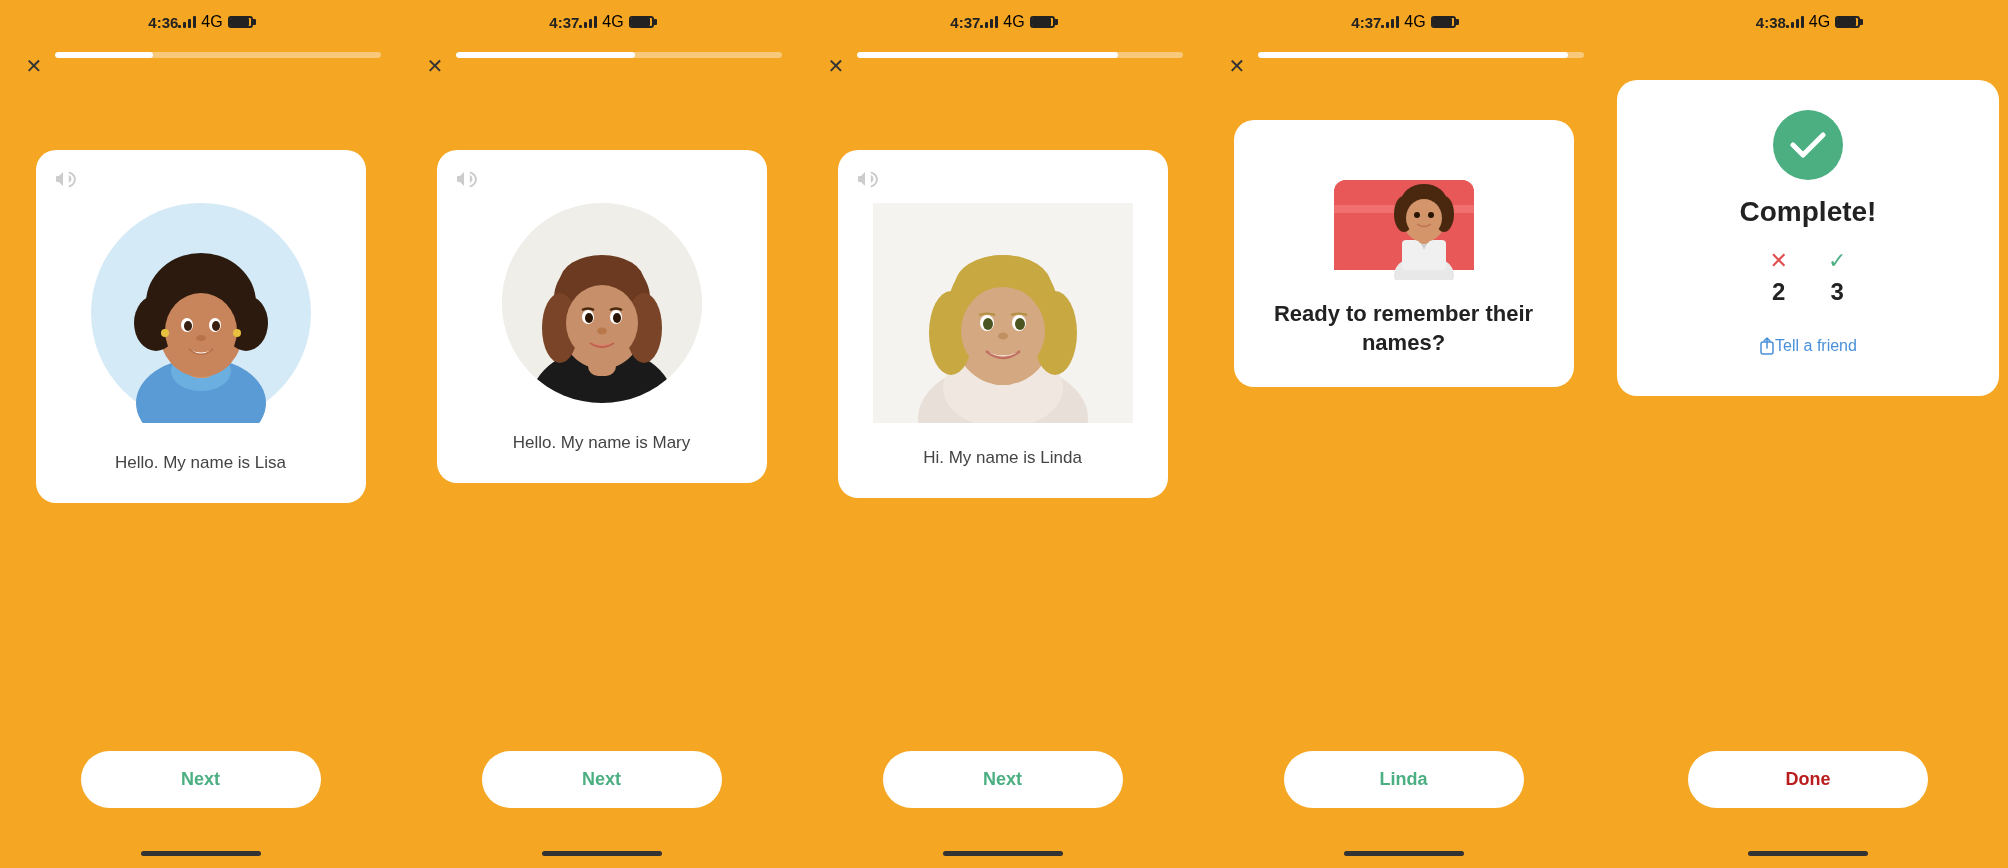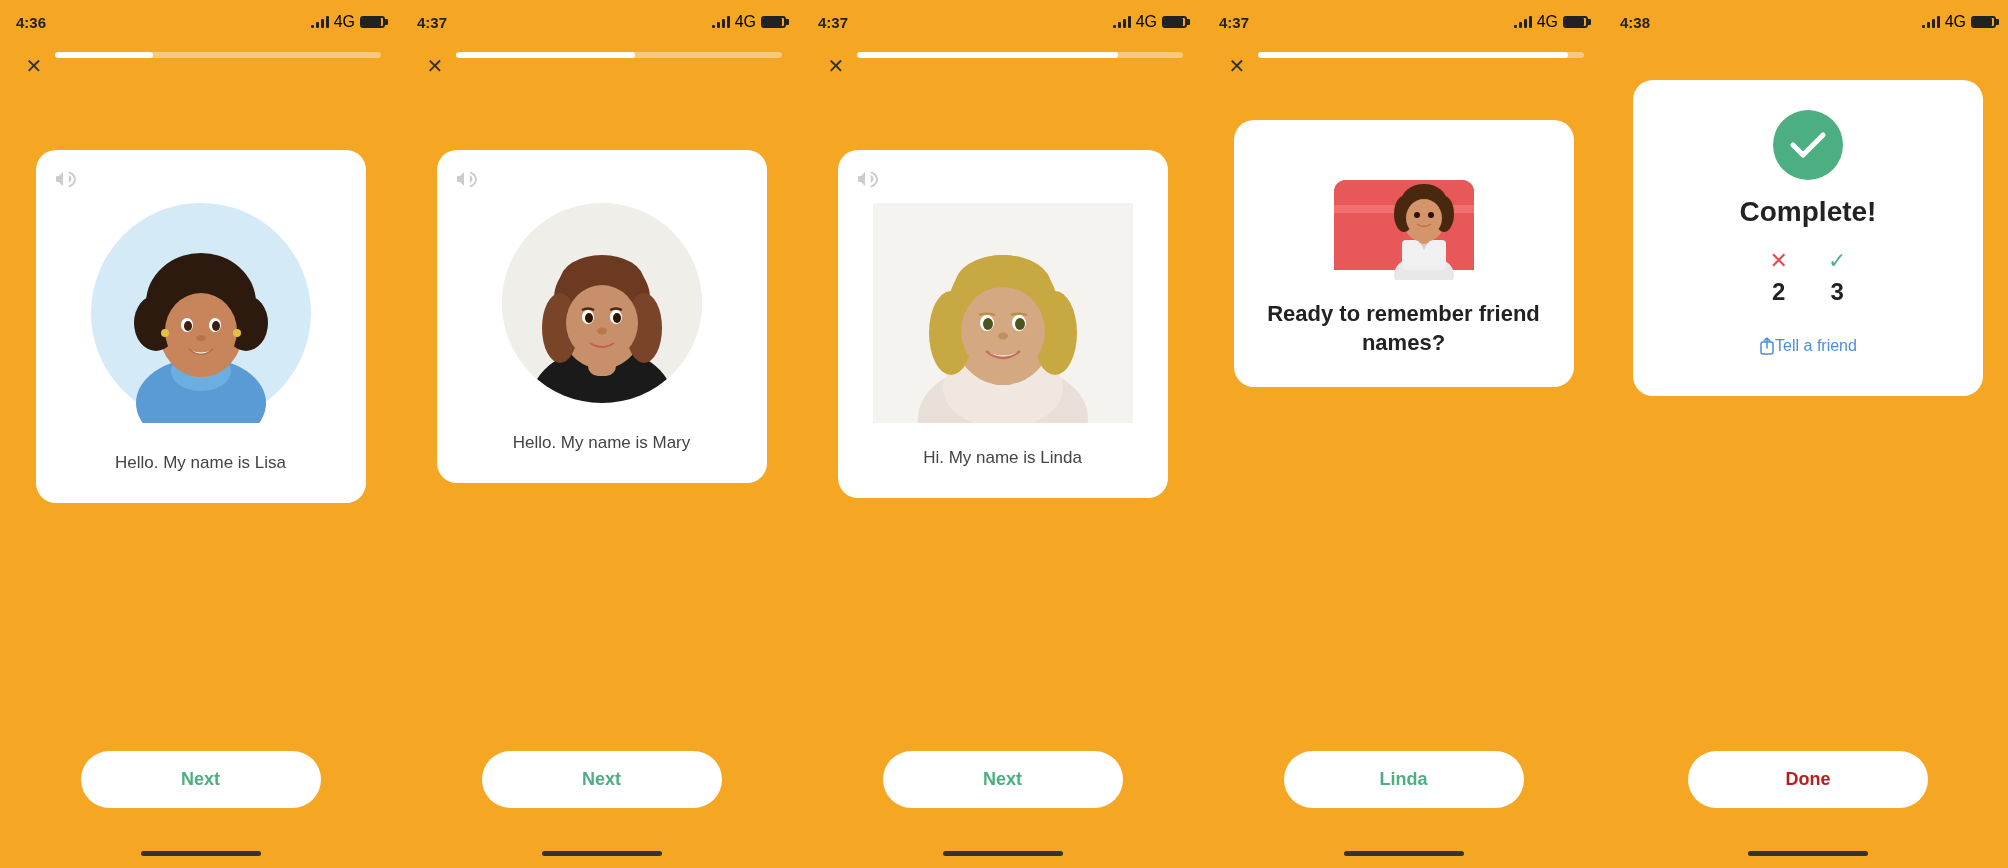--- a/index.html
+++ b/index.html
@@ -26,21 +26,21 @@
     .phone-screen:last-child {
       width: 408px;
     }
 
     
     .status-bar {
       width: 100%;
       height: 44px;
       display: flex;
       align-items: center;
-      justify-content: space-between;
+      justify-content: center;
       padding: 0 16px;
     }
 
     .status-time {
       font-size: 15px;
       font-weight: 600;
       color: #222;
     }
 
     .status-icons {
@@ -199,21 +199,21 @@
       color: #222;
       text-align: center;
       margin-top: 20px;
       line-height: 1.3;
     }
 
     
     .complete-card {
       background: #fff;
       border-radius: 20px;
-      width: 350px;
+      width: 382px;
       padding: 30px 8px;
       display: flex;
       flex-direction: column;
       align-items: center;
       position: absolute;
       top: 80px;
     }
 
     .check-circle {
       width: 70px;
@@ -542,21 +542,21 @@
       <ellipse cx="80" cy="64" rx="10" ry="18" fill="#4a2810"></ellipse>
       <ellipse cx="120" cy="64" rx="10" ry="18" fill="#4a2810"></ellipse>
 
       <ellipse cx="100" cy="68" rx="18" ry="19" fill="#d4956a"></ellipse>
 
       <circle cx="93" cy="65" r="3" fill="#2a1505"></circle>
       <circle cx="107" cy="65" r="3" fill="#2a1505"></circle>
 
       <path d="M93 74 Q100 79 107 74" stroke="#c07050" stroke-width="1.5" fill="none"></path>
     </svg>
-    <div class="ready-text">Ready to remember friend names?</div>
+    <div class="ready-text">Ready to remember their names?</div>
   </div>
 
   <button class="next-btn">Linda</button>
   <div class="home-indicator"></div>
 </div>
 
 <div class="phone-screen screen5-bg" style="width:408px;">
   <div class="status-bar">
     <span class="status-time">4:38</span>
     <div class="status-icons">

